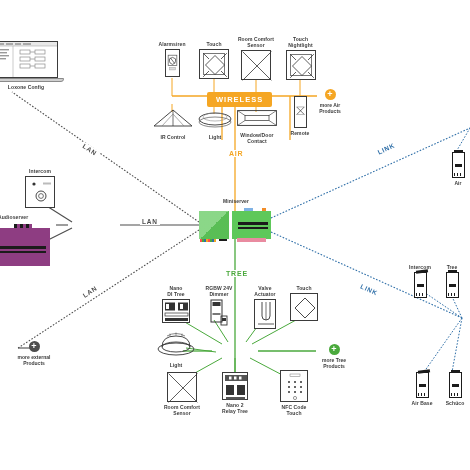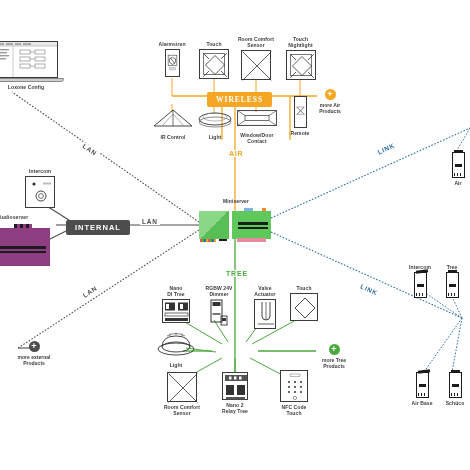--- a/index.html
+++ b/index.html
@@ -31,21 +31,21 @@
   .ext{width:13px;height:26px;border:1.2px solid #1b1b1b;background:#fff;position:relative;box-sizing:border-box;}
   .ext .band{position:absolute;left:2px;right:2px;top:11px;height:3px;background:#1b1b1b;}
   .ext .feet{position:absolute;left:1px;right:1px;bottom:1px;height:3px;
              background:repeating-linear-gradient(90deg,#1b1b1b 0 1px,#fff 1px 3px);}
   .ext .ant{position:absolute;left:1px;top:-3px;width:12px;height:3px;background:#1b1b1b;transform:rotate(-8deg);}
   .ext .hat{position:absolute;left:1px;right:1px;top:-3px;height:3px;background:#1b1b1b;}
 
   
   .badge{color:#fff;font-size:7.5px;font-weight:700;letter-spacing:1px;
          padding:3px 9px;border-radius:2px;display:inline-block;white-space:nowrap;}
-  .badge.wireless{background:#f5a623;font-family:Liberation Serif, serif;}
+  .badge.wireless{background:#f5a623;}
   .badge.wired{background:#4aa93c;}
   .badge.internal{background:#4d4d4d;}
 
   
   .plus{width:11px;height:11px;border-radius:50%;display:flex;align-items:center;justify-content:center;
         color:#fff;font-size:9px;line-height:9px;font-weight:700;}
   .plus.orange{background:#f5a623;}
   .plus.green{background:#4aa93c;}
   .plus.dark{background:#4d4d4d;}
   .plus-cap{font-size:5px;line-height:6px;text-align:center;margin-top:2px;white-space:pre-line;font-weight:600;}
@@ -461,23 +461,20 @@
 
   <div class="node" style="left:-2px;top:214px;width:52px;align-items:flex-start;">
     <div class="cap" style="text-align:left;">Audioserver</div>
   </div>
   <div id="audioserver">
     <div class="tabs"></div>
       <div class="bar"></div>
       <div class="bar2"></div>
   </div>
 
-  <div style="position:absolute;left:66px;top:216px;">
-    <span class="badge internal">INTERNAL</span>
-  </div>
 
   <div class="node" style="left:12px;top:341px;width:44px;">
     <div class="plus dark">+</div>
     <div class="plus-cap">more external
 Products</div>
   </div>
 
   <div class="node" style="left:446px;top:152px;width:24px;">
     <div class="ext">
       <div class="hat"></div>

